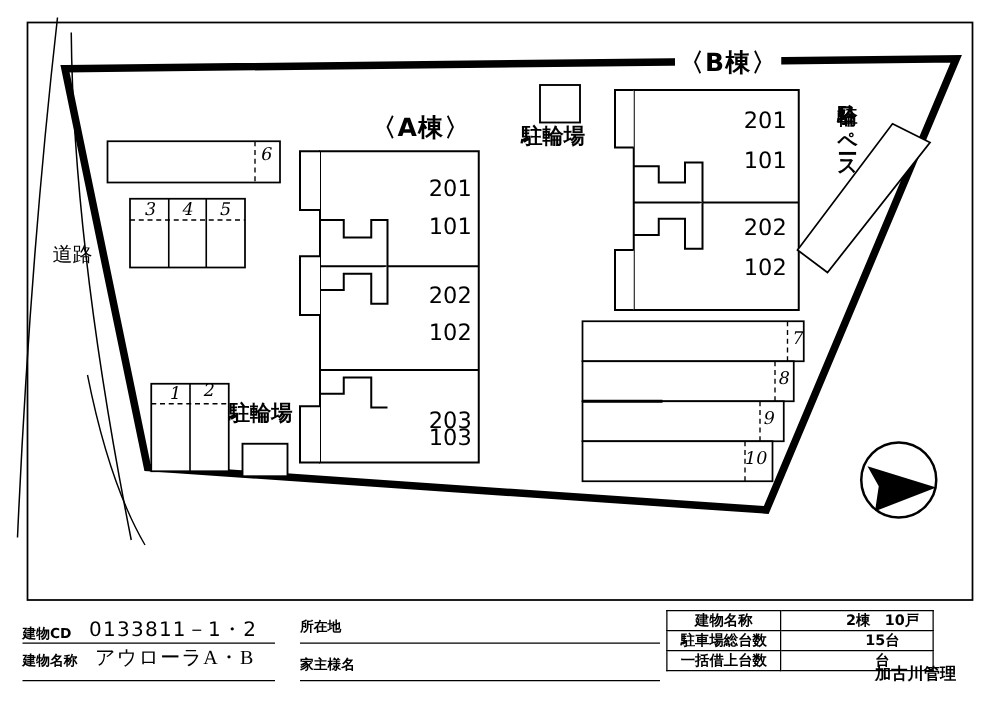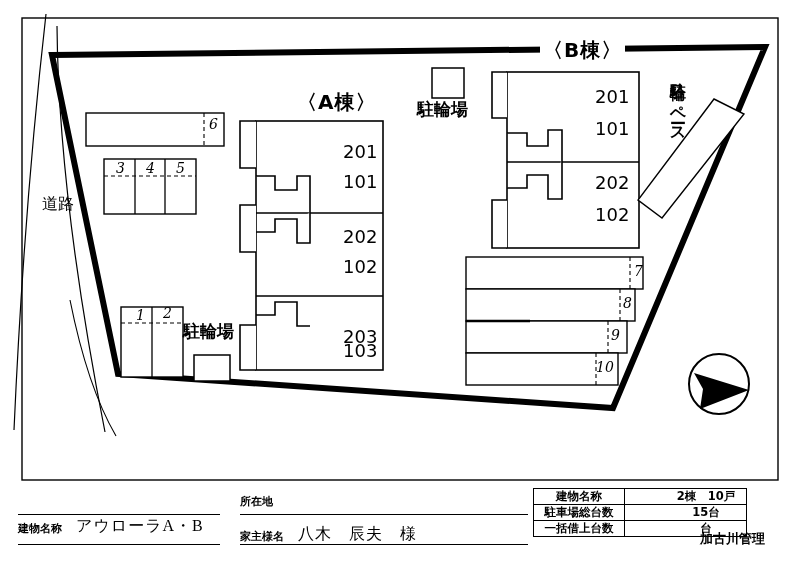--- a/index.html
+++ b/index.html
@@ -147,36 +147,39 @@
   <div class="lbl lbl-stall" style="left:176px;top:161px;">5</div>
   <div class="lbl lbl-stall" style="left:136px;top:308px;">1</div>
   <div class="lbl lbl-stall" style="left:163px;top:306px;">2</div>
   <div class="lbl lbl-stall" style="left:634px;top:264px;">7</div>
   <div class="lbl lbl-stall" style="left:623px;top:296px;">8</div>
   <div class="lbl lbl-stall" style="left:611px;top:328px;">9</div>
   <div class="lbl lbl-stall" style="left:596px;top:360px;">10</div>
 
   <div class="form">
 
+    <div class="frow" style="left:18px;top:14px;">
+      <span class="fkey">建物CD</span>
+      <span class="fval">0133811－1・2</span>
+    </div>
     <div class="uline" style="left:18px;top:34px;width:202px;"></div>
 
     <div class="frow" style="left:240px;top:14px;">
       <span class="fkey">所在地</span>
     </div>
     <div class="uline" style="left:240px;top:34px;width:288px;"></div>
 
     <div class="frow" style="left:18px;top:36px;font-family:Liberation Serif, serif;">
       <span class="fkey">建物名称</span>
       <span class="fval">アウローラA・B</span>
     </div>
     <div class="uline" style="left:18px;top:64px;width:202px;"></div>
 
     <div class="frow" style="left:240px;top:44px;text-align:center;">
       <span class="fkey">家主様名</span>
-      <span class="fval">八木　辰夫　様</span>
     </div>
     <div class="uline" style="left:240px;top:64px;width:288px;"></div>
   </div>
 
   <table class="stats">
     <tbody>
       <tr>
         <td class="k">建物名称</td>
         <td class="v">2棟　10戸</td>
       </tr>

